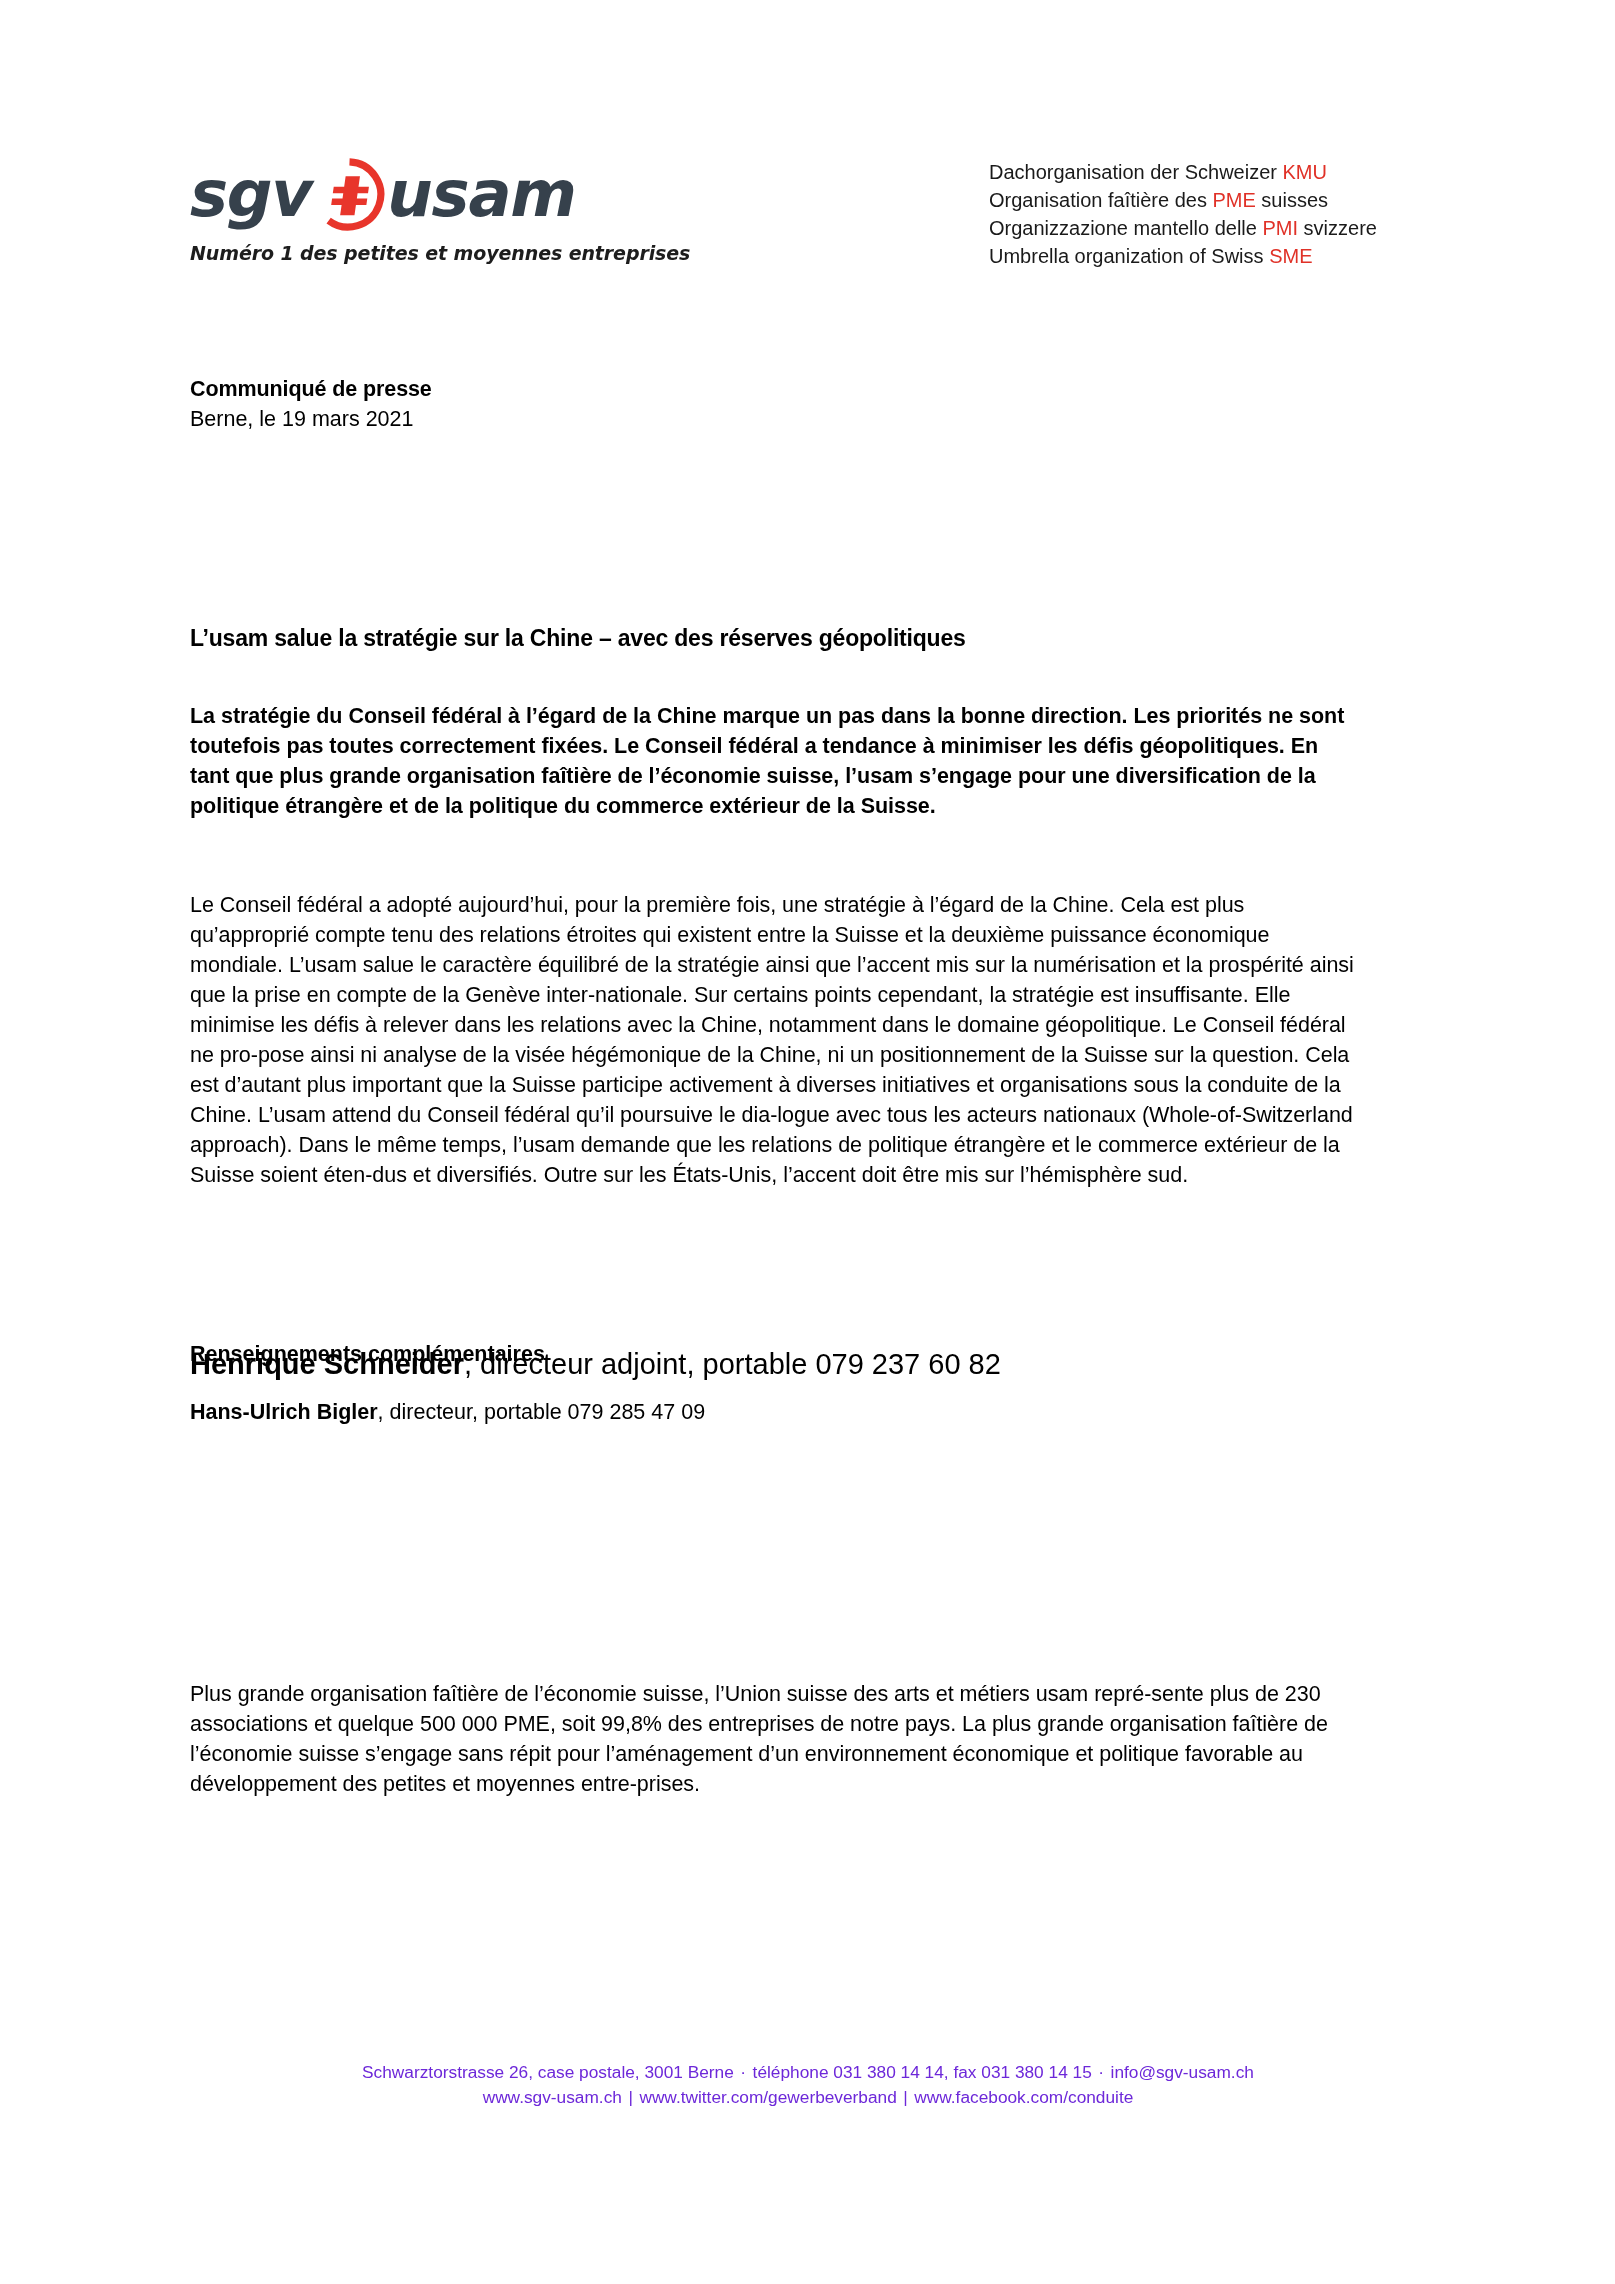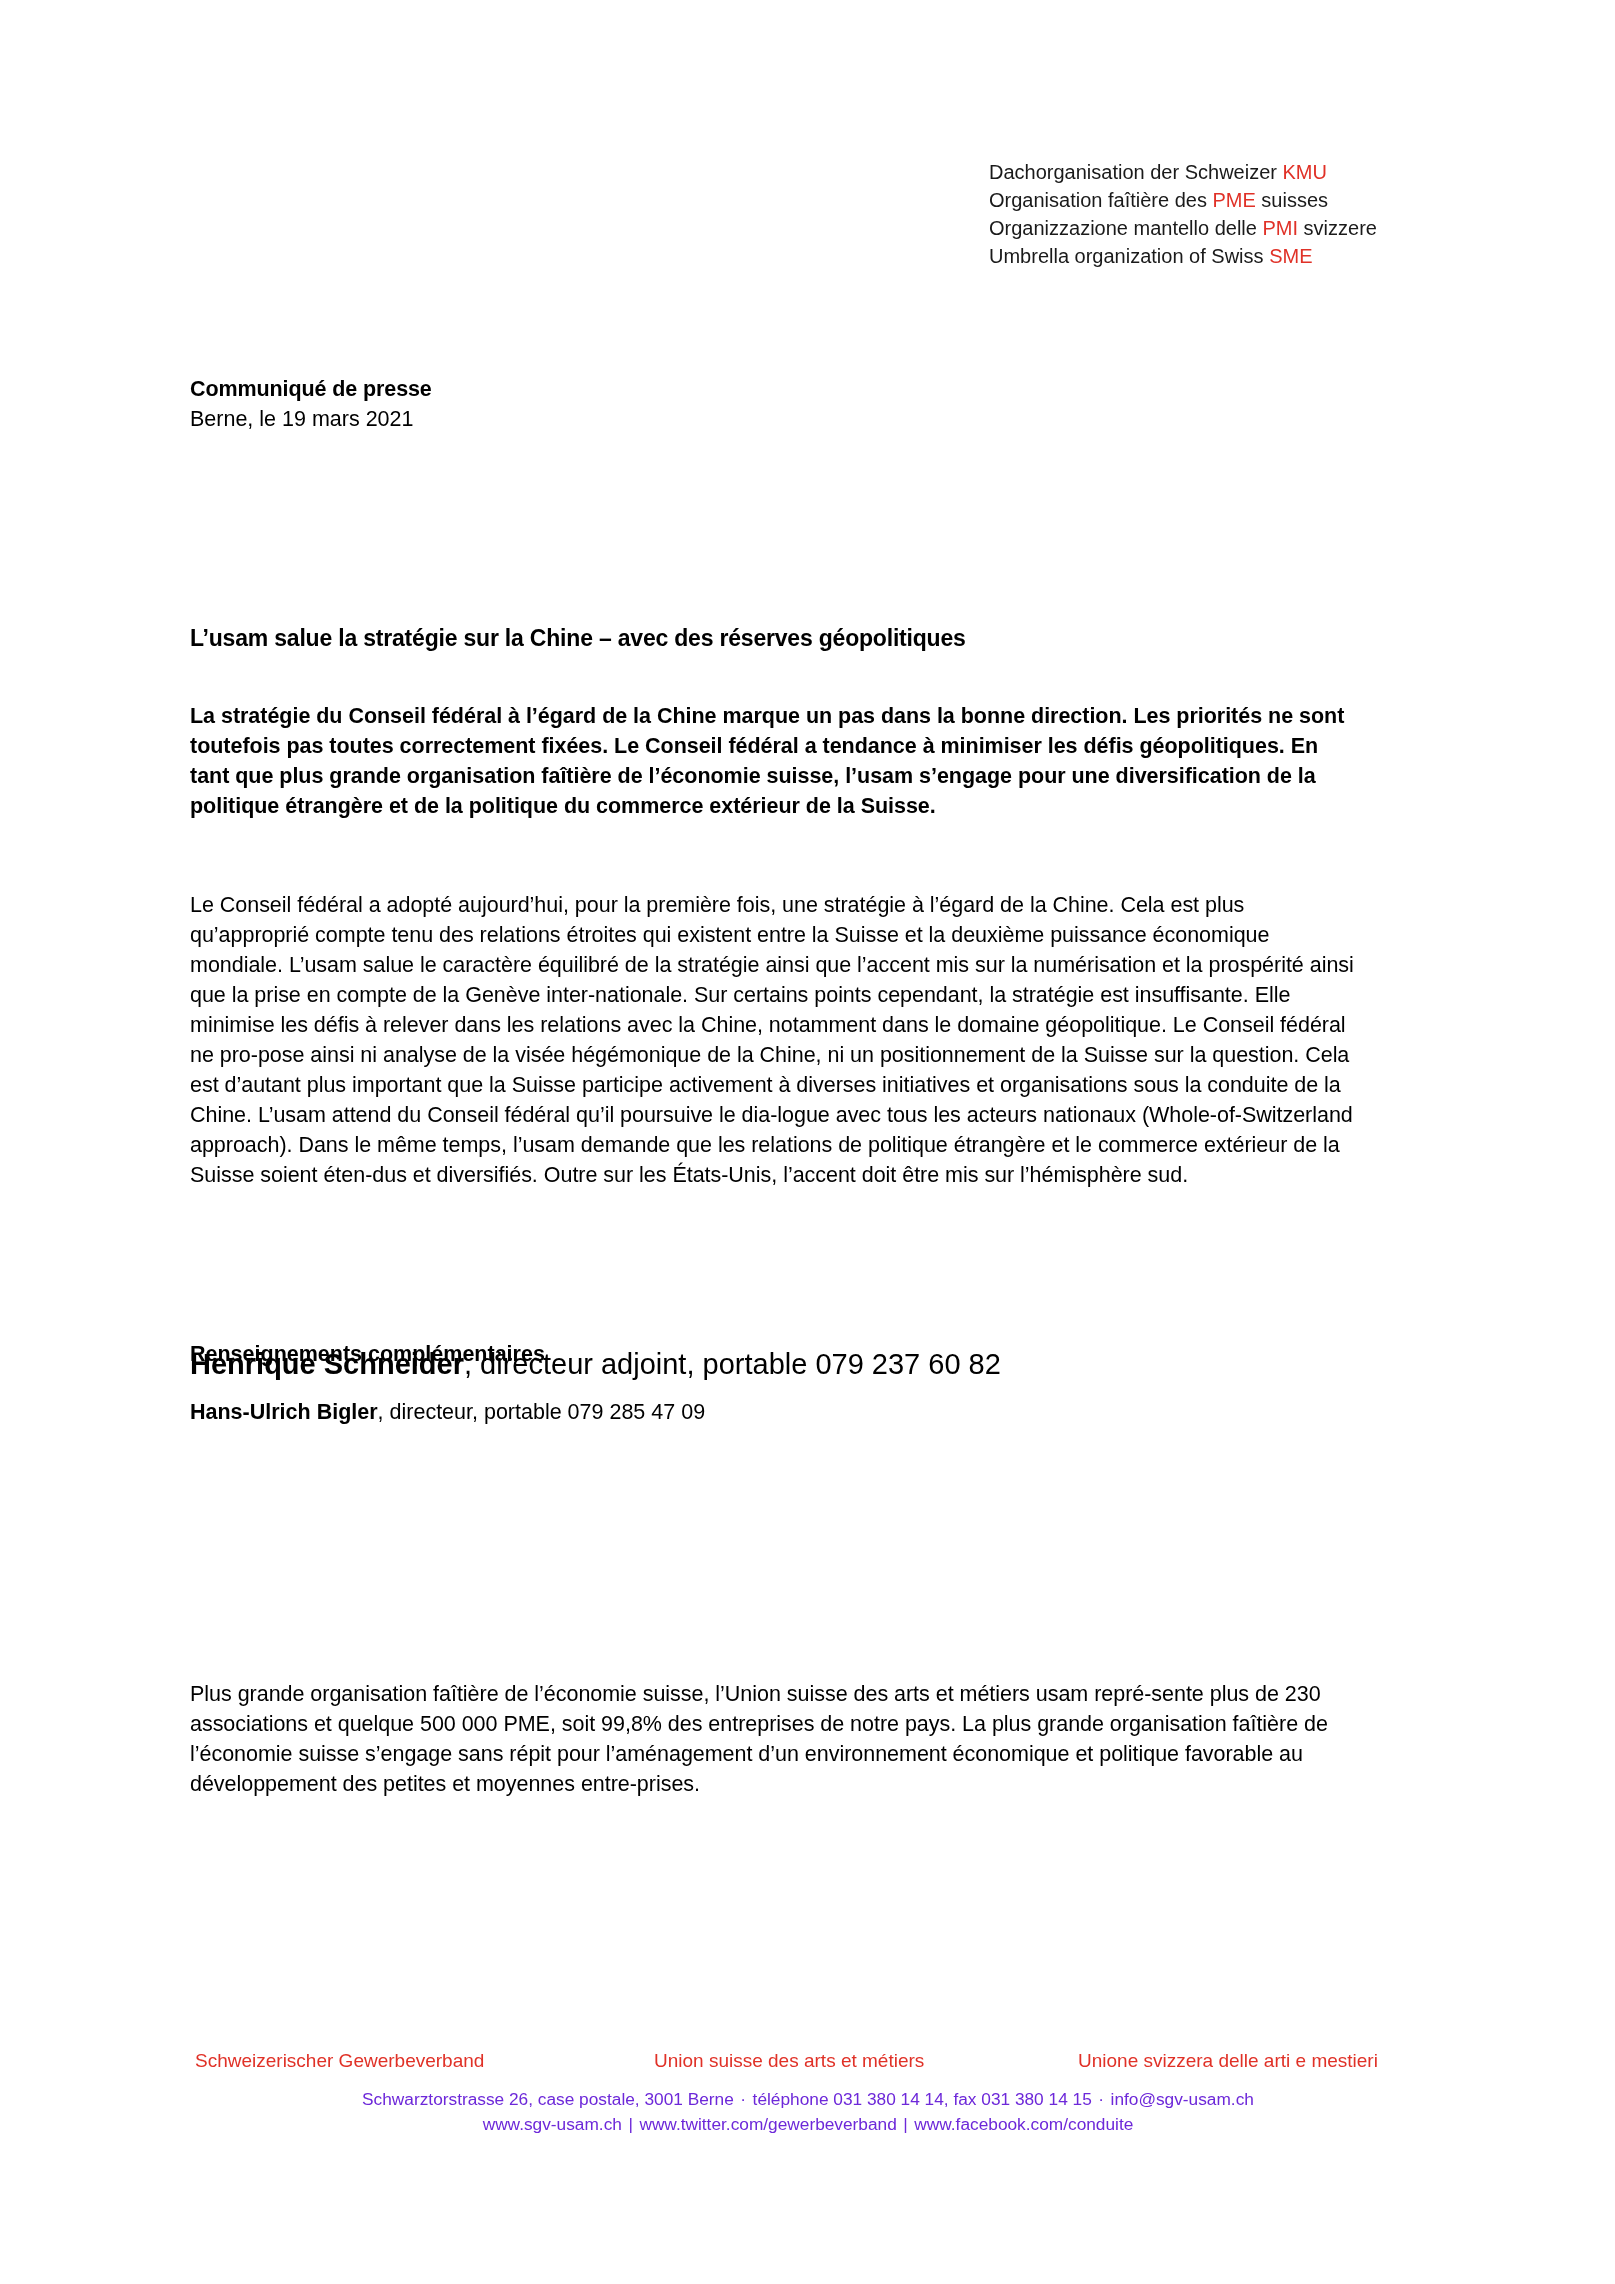--- a/index.html
+++ b/index.html
@@ -210,20 +210,33 @@
   .footer-address { margin-top: 13px; }
   .sep { padding: 0 6.5px; }
 </style>
 </head>
 <body>
 
 <div class="page">
 
   <div class="header">
 
+    <div class="logo-block">
+      <div class="logo-row">
+        <span class="logo-word">sgv</span>
+        <span class="logo-emblem">
+          <svg width="73" height="73" viewBox="0 0 112 112" xmlns="http://www.w3.org/2000/svg">
+            <path d="M56 6 A50 50 0 1 1 24 96" fill="none" stroke="#e8352b" stroke-width="11"></path>
+            <path d="M46 28 h22 v16 h16 v10 h-16 v8 h16 v10 h-16 v16 h-22 v-16 h-16 v-10 h16 v-8 h-16 v-10 h16 z" fill="#e8352b" transform="skewX(-8) translate(8,0)"></path>
+          </svg>
+        </span>
+        <span class="logo-word">usam</span>
+      </div>
+      <div class="logo-tagline">Numéro 1 des petites et moyennes entreprises</div>
+    </div>
 
     <div class="org-lines">
       <div>
         <span>Dachorganisation der Schweizer </span><span class="accent">KMU</span><span></span>
       </div>
       <div>
         <span>Organisation faîtière des </span><span class="accent">PME</span><span> suisses</span>
       </div>
       <div>
         <span>Organizzazione mantello delle </span><span class="accent">PMI</span><span> svizzere</span>
@@ -252,25 +265,20 @@
     </div>
 
     <div class="contact-2">
       <span class="contact-name">Henrique Schneider</span><span>, directeur adjoint, portable 079 237 60 82</span>
     </div>
 
     <p class="boilerplate">Plus grande organisation faîtière de l’économie suisse, l’Union suisse des arts et métiers usam repré-sente plus de 230 associations et quelque 500 000 PME, soit 99,8% des entreprises de notre pays. La plus grande organisation faîtière de l’économie suisse s’engage sans répit pour l’aménagement d’un environnement économique et politique favorable au développement des petites et moyennes entre-prises.</p>
   </div>
 
   <div class="footer">
-    <div class="footer-orgs">
-      <span class="footer-org o1">Schweizerischer Gewerbeverband</span>
-      <span class="footer-org o2">Union suisse des arts et métiers</span>
-      <span class="footer-org o3">Unione svizzera delle arti e mestieri</span>
-    </div>
 
     <div class="footer-address">
       <span>Schwarztorstrasse 26, case postale, 3001 Berne</span><span class="sep">·</span><span>téléphone 031 380 14 14, fax 031 380 14 15</span><span class="sep">·</span><span>info@sgv-usam.ch</span>
     </div>
 
     <div class="footer-links">
       <span>www.sgv-usam.ch</span><span class="sep">|</span><span>www.twitter.com/gewerbeverband</span><span class="sep">|</span><span>www.facebook.com/conduite</span>
     </div>
   </div>
 

